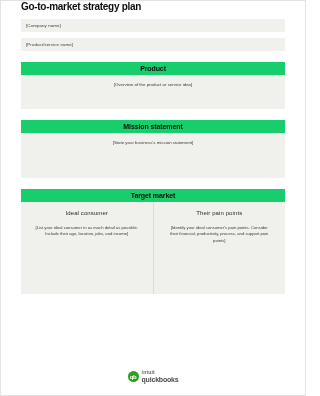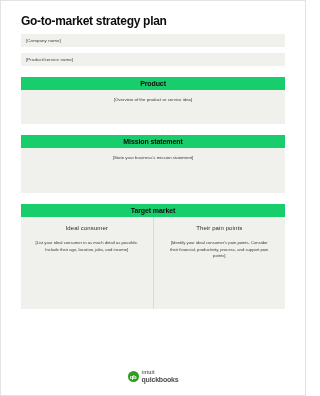--- a/index.html
+++ b/index.html
@@ -18,22 +18,21 @@
     position: relative;
     width: 306px;
     height: 396px;
     box-sizing: border-box;
     background: #ffffff;
     border: 1px solid #e3e3e3;
     padding: 0 20px;
   }
   .doc-title {
     margin: 0;
-    padding-top: 13px;
-    font-size: 12px;
+    font-size: 10px;
     font-weight: bold;
     letter-spacing: -0.3px;
     color: #0d0d0d;
     line-height: 1.2;
   }
   .field {
     margin-top: 6px;
     background: #f0f0ec;
     height: 13px;
     display: flex;

